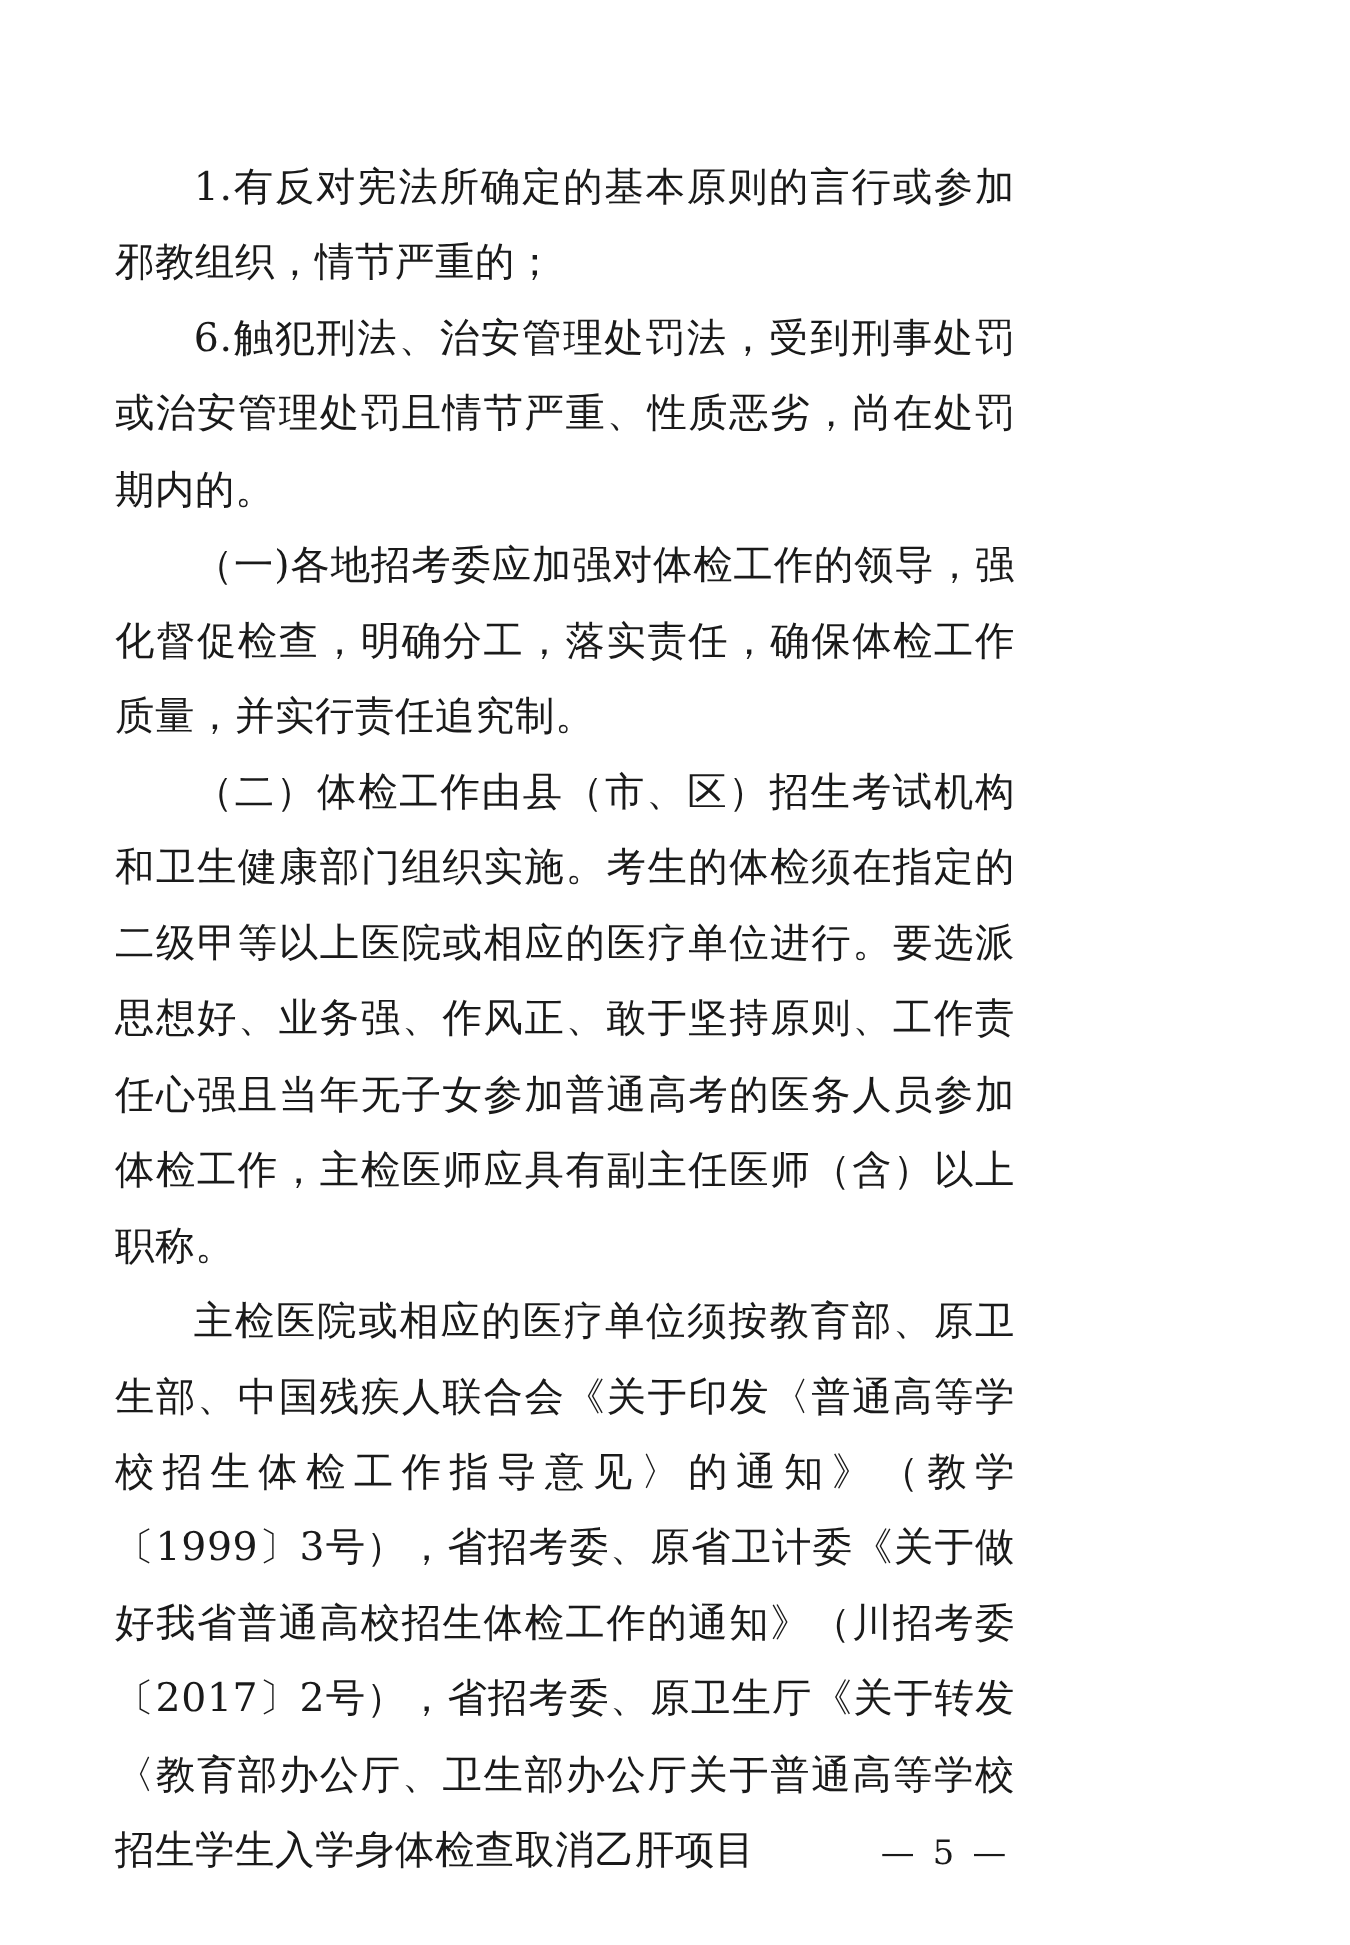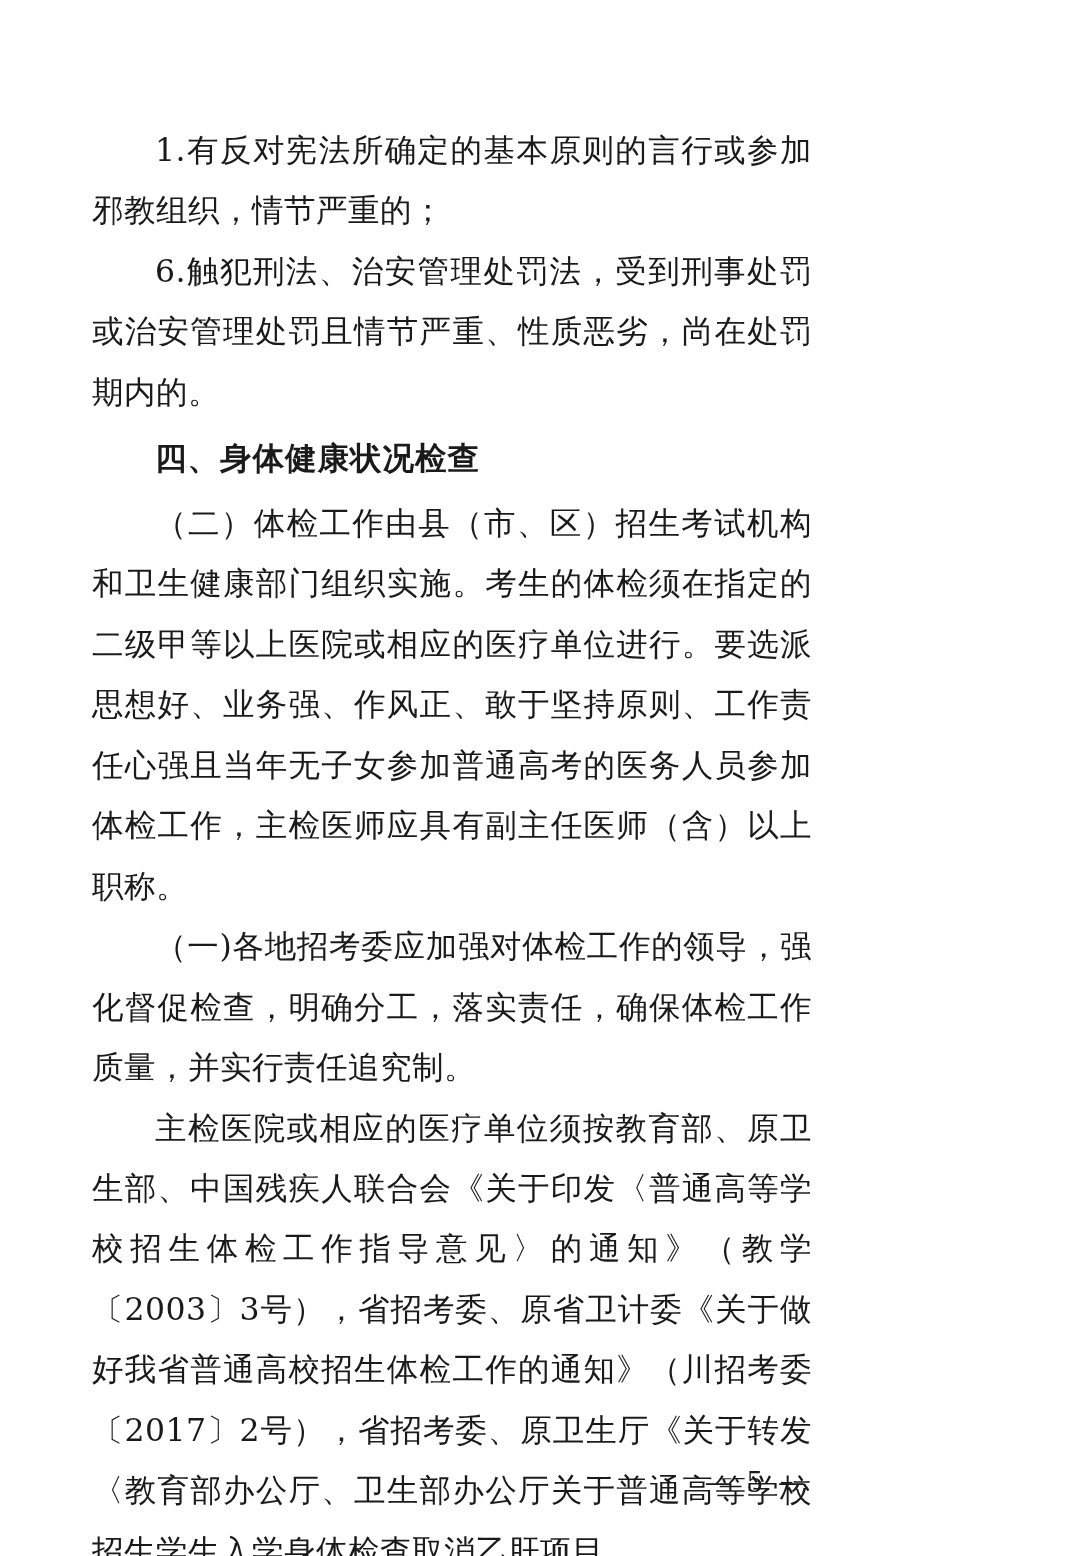--- a/index.html
+++ b/index.html
@@ -53,21 +53,20 @@
 </style>
 </head>
 <body>
 
 <div class="page">
   <div class="doc-body">
 
     <p class="para">1.有反对宪法所确定的基本原则的言行或参加邪教组织，情节严重的；</p>
     <p class="para">6.触犯刑法、治安管理处罚法，受到刑事处罚或治安管理处罚且情节严重、性质恶劣，尚在处罚期内的。</p>
 
-    <p class="heading">四、身体健康状况检查</p>
 
+    <p class="para">（一)各地招考委应加强对体检工作的领导，强化督促检查，明确分工，落实责任，确保体检工作质量，并实行责任追究制。</p>
     <p class="para">（二）体检工作由县（市、区）招生考试机构和卫生健康部门组织实施。考生的体检须在指定的二级甲等以上医院或相应的医疗单位进行。要选派思想好、业务强、作风正、敢于坚持原则、工作责任心强且当年无子女参加普通高考的医务人员参加体检工作，主检医师应具有副主任医师（含）以上职称。</p>
-    <p class="para">（一)各地招考委应加强对体检工作的领导，强化督促检查，明确分工，落实责任，确保体检工作质量，并实行责任追究制。</p>
-    <p class="para">主检医院或相应的医疗单位须按教育部、原卫生部、中国残疾人联合会《关于印发〈普通高等学校招生体检工作指导意见〉的通知》（教学〔2003〕3号），省招考委、原省卫计委《关于做好我省普通高校招生体检工作的通知》（川招考委〔2017〕2号），省招考委、原卫生厅《关于转发〈教育部办公厅、卫生部办公厅关于普通高等学校招生学生入学身体检查取消乙肝项目</p>
+    <p class="para">主检医院或相应的医疗单位须按教育部、原卫生部、中国残疾人联合会《关于印发〈普通高等学校招生体检工作指导意见〉的通知》（教学〔1999〕3号），省招考委、原省卫计委《关于做好我省普通高校招生体检工作的通知》（川招考委〔2017〕2号），省招考委、原卫生厅《关于转发〈教育部办公厅、卫生部办公厅关于普通高等学校招生学生入学身体检查取消乙肝项目</p>
 
   </div>
   <div class="page-number">— 5 —</div>
 </div>
 
 </body></html>

